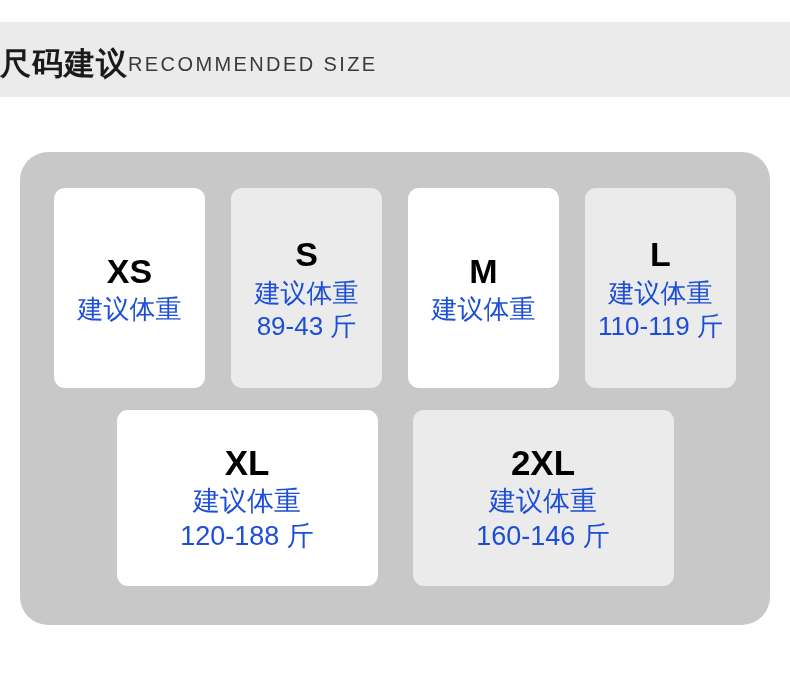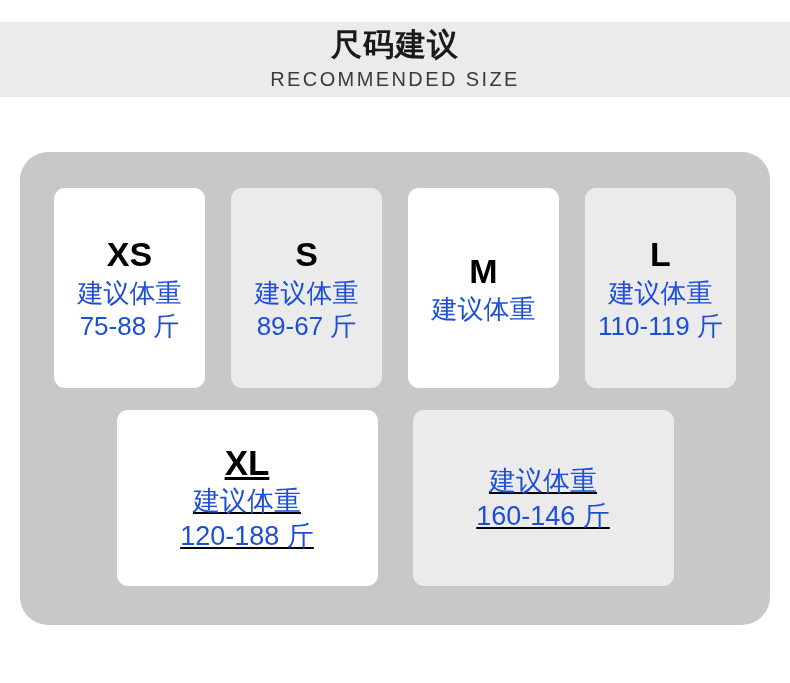--- a/index.html
+++ b/index.html
@@ -23,21 +23,21 @@
     height: 22px;
     background: #ffffff;
   }
   .header-band {
     position: absolute;
     top: 22px; left: 0;
     width: 790px;
     height: 75px;
     background: #ebebeb;
     display: flex;
-    flex-direction: column;
+    flex-direction: row;
     align-items: center;
     justify-content: flex-start;
   }
   .header-title {
     font-size: 31px;
     font-weight: bold;
     color: #1a1a1a;
     line-height: 1;
     margin-top: 7px;
     letter-spacing: 1px;
@@ -96,21 +96,20 @@
   }
   .row-top .size-card {
     width: 151px;
     height: 200px;
     padding-top: 4px;
   }
   .row-bottom .size-card {
     width: 261px;
     height: 176px;
     padding-top: 2px;
-    text-decoration: underline;
   }
 
   .card-size-label {
     font-size: 34px;
     font-weight: bold;
     color: #000000;
     line-height: 1.05;
     margin-bottom: 4px;
   }
   .card-weight-caption,
@@ -138,41 +137,41 @@
 <div class="header-band">
   <div class="header-title">尺码建议</div>
   <div class="header-subtitle">RECOMMENDED SIZE</div>
 </div>
 
 <div class="size-panel">
   <div class="card-row row-top">
       <div class="size-card">
         <div class="card-size-label">XS</div>
         <div class="card-weight-caption">建议体重</div>
-        <div class="card-weight-range">75-88 斤</div>
       </div>
       <div class="size-card tone-gray">
         <div class="card-size-label">S</div>
         <div class="card-weight-caption">建议体重</div>
-        <div class="card-weight-range">89-67 斤</div>
+        <div class="card-weight-range">89-43 斤</div>
       </div>
       <div class="size-card">
         <div class="card-size-label">M</div>
         <div class="card-weight-caption">建议体重</div>
       </div>
       <div class="size-card tone-gray">
         <div class="card-size-label">L</div>
         <div class="card-weight-caption">建议体重</div>
         <div class="card-weight-range">110-119 斤</div>
       </div>
     </div>
   <div class="card-row row-bottom">
       <div class="size-card">
         <div class="card-size-label">XL</div>
         <div class="card-weight-caption">建议体重</div>
         <div class="card-weight-range">120-188 斤</div>
       </div>
       <div class="size-card tone-gray">
+        <div class="card-size-label">2XL</div>
         <div class="card-weight-caption">建议体重</div>
         <div class="card-weight-range">160-146 斤</div>
       </div>
     </div>
 </div>
 
 </body></html>

